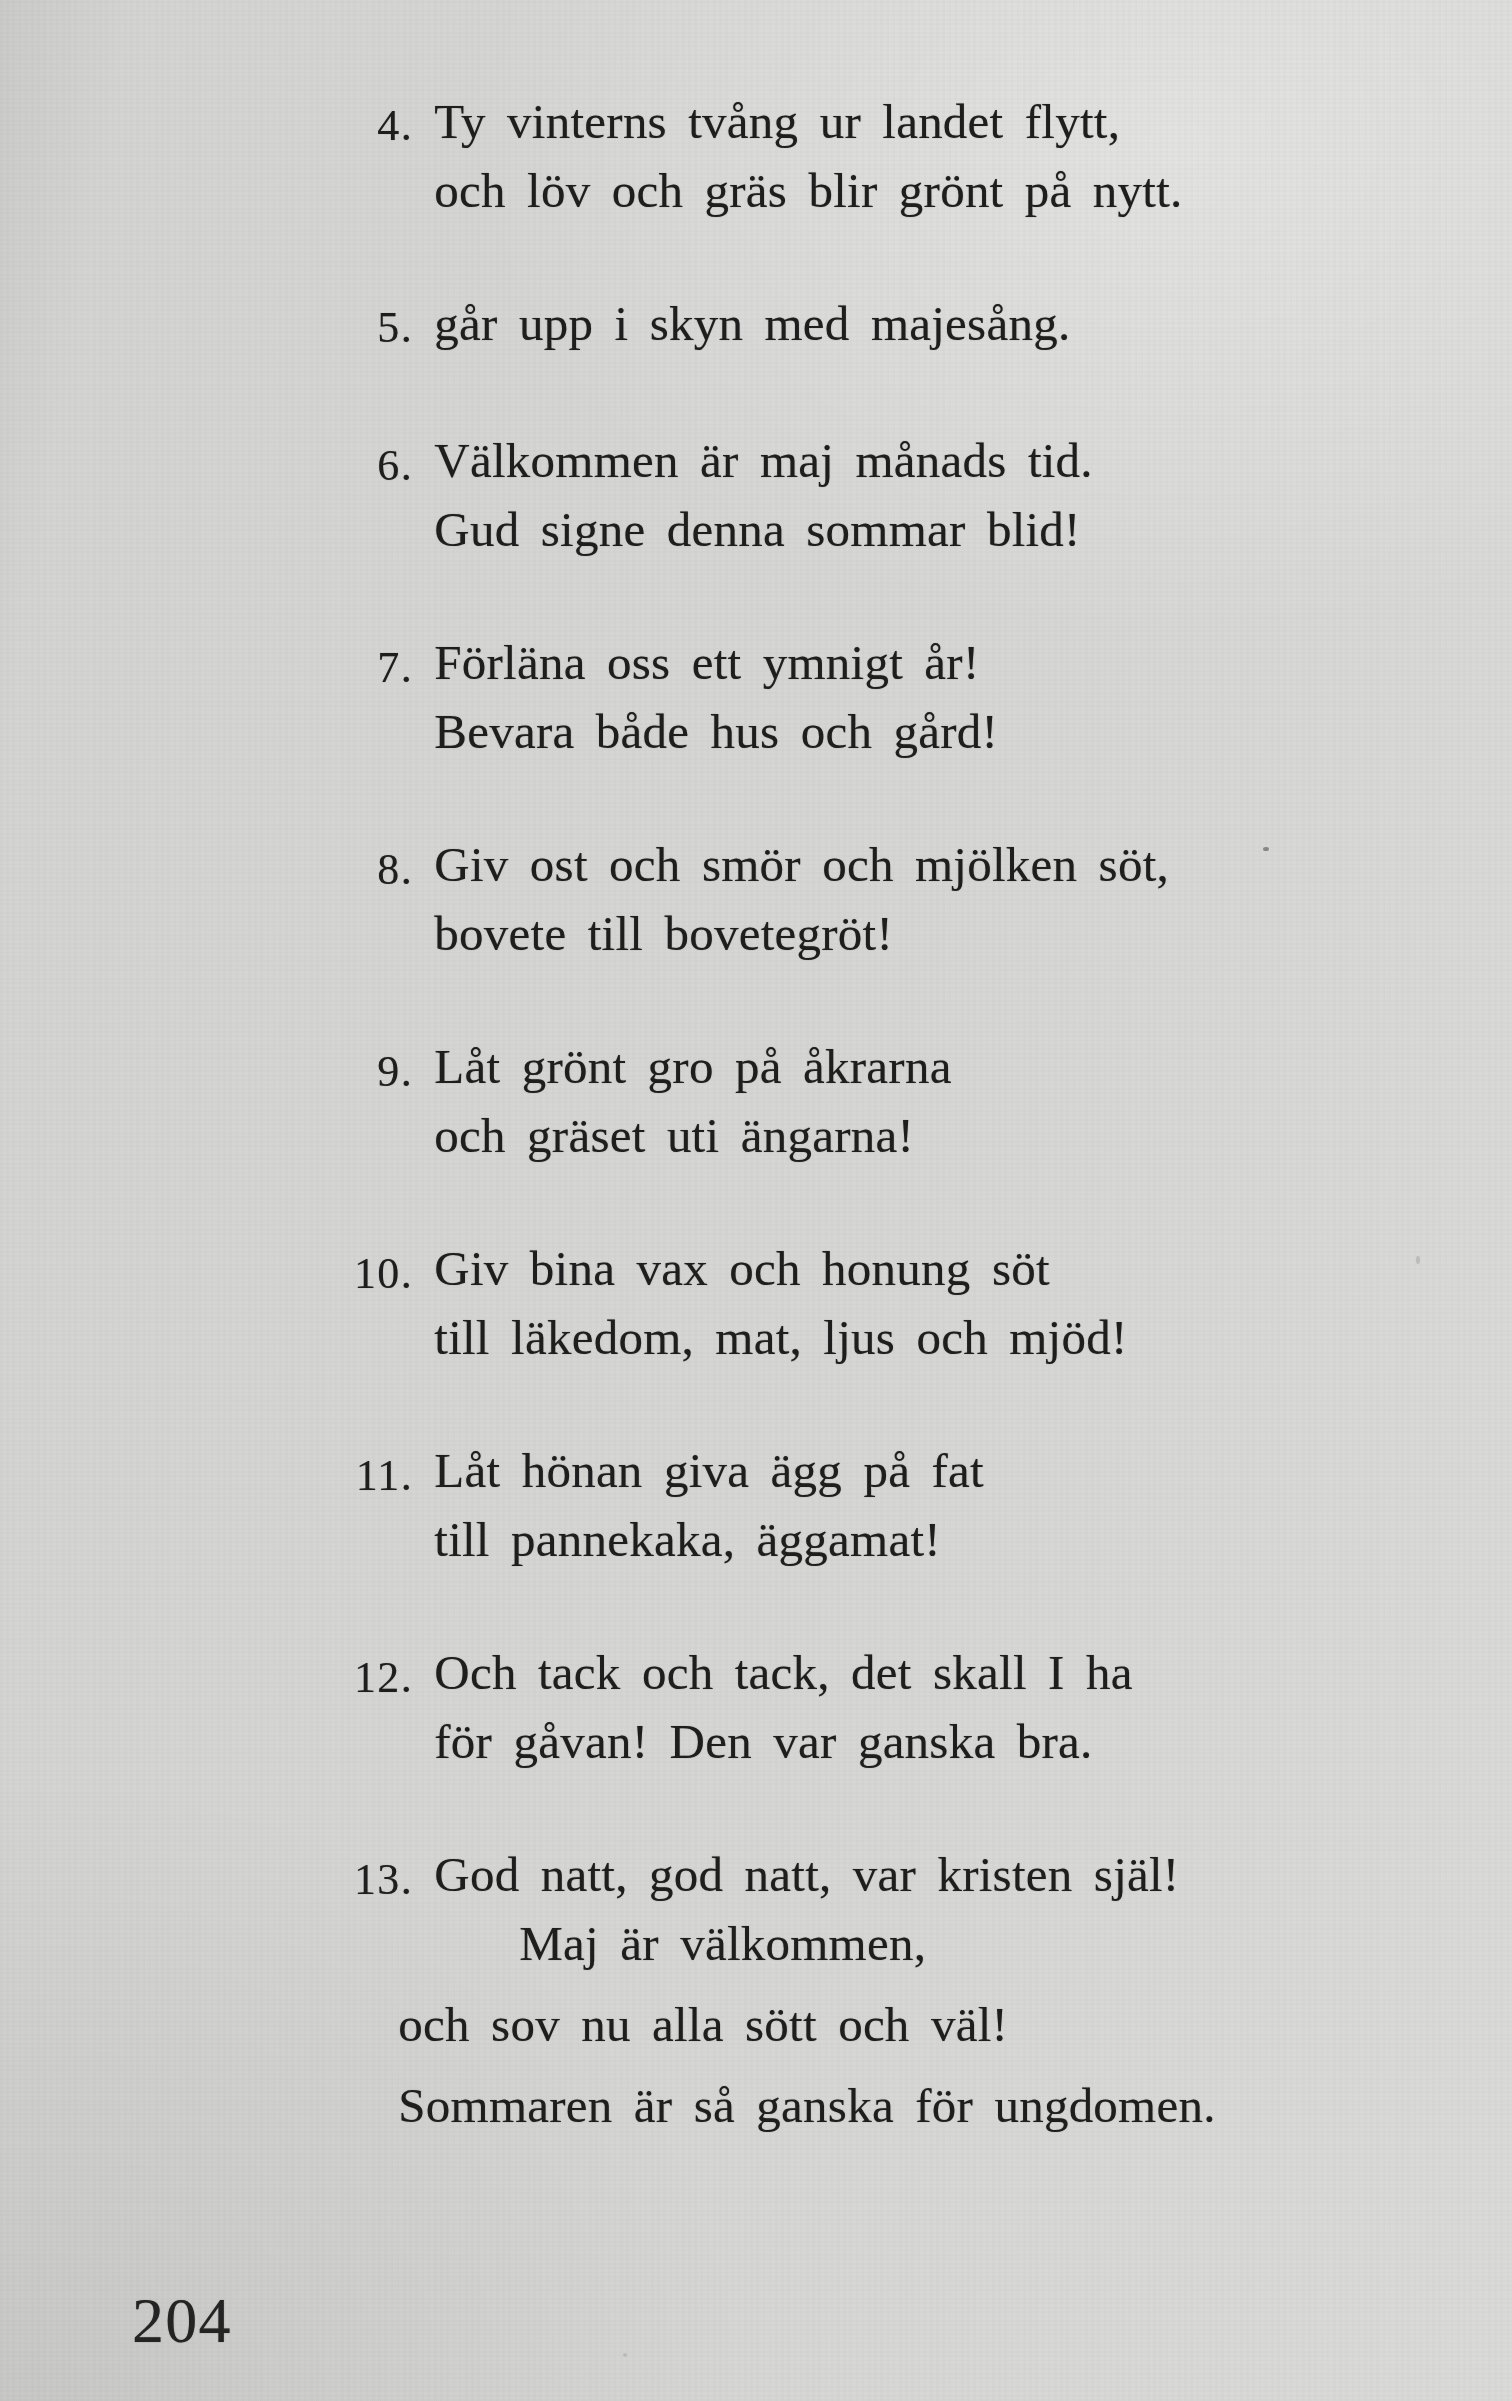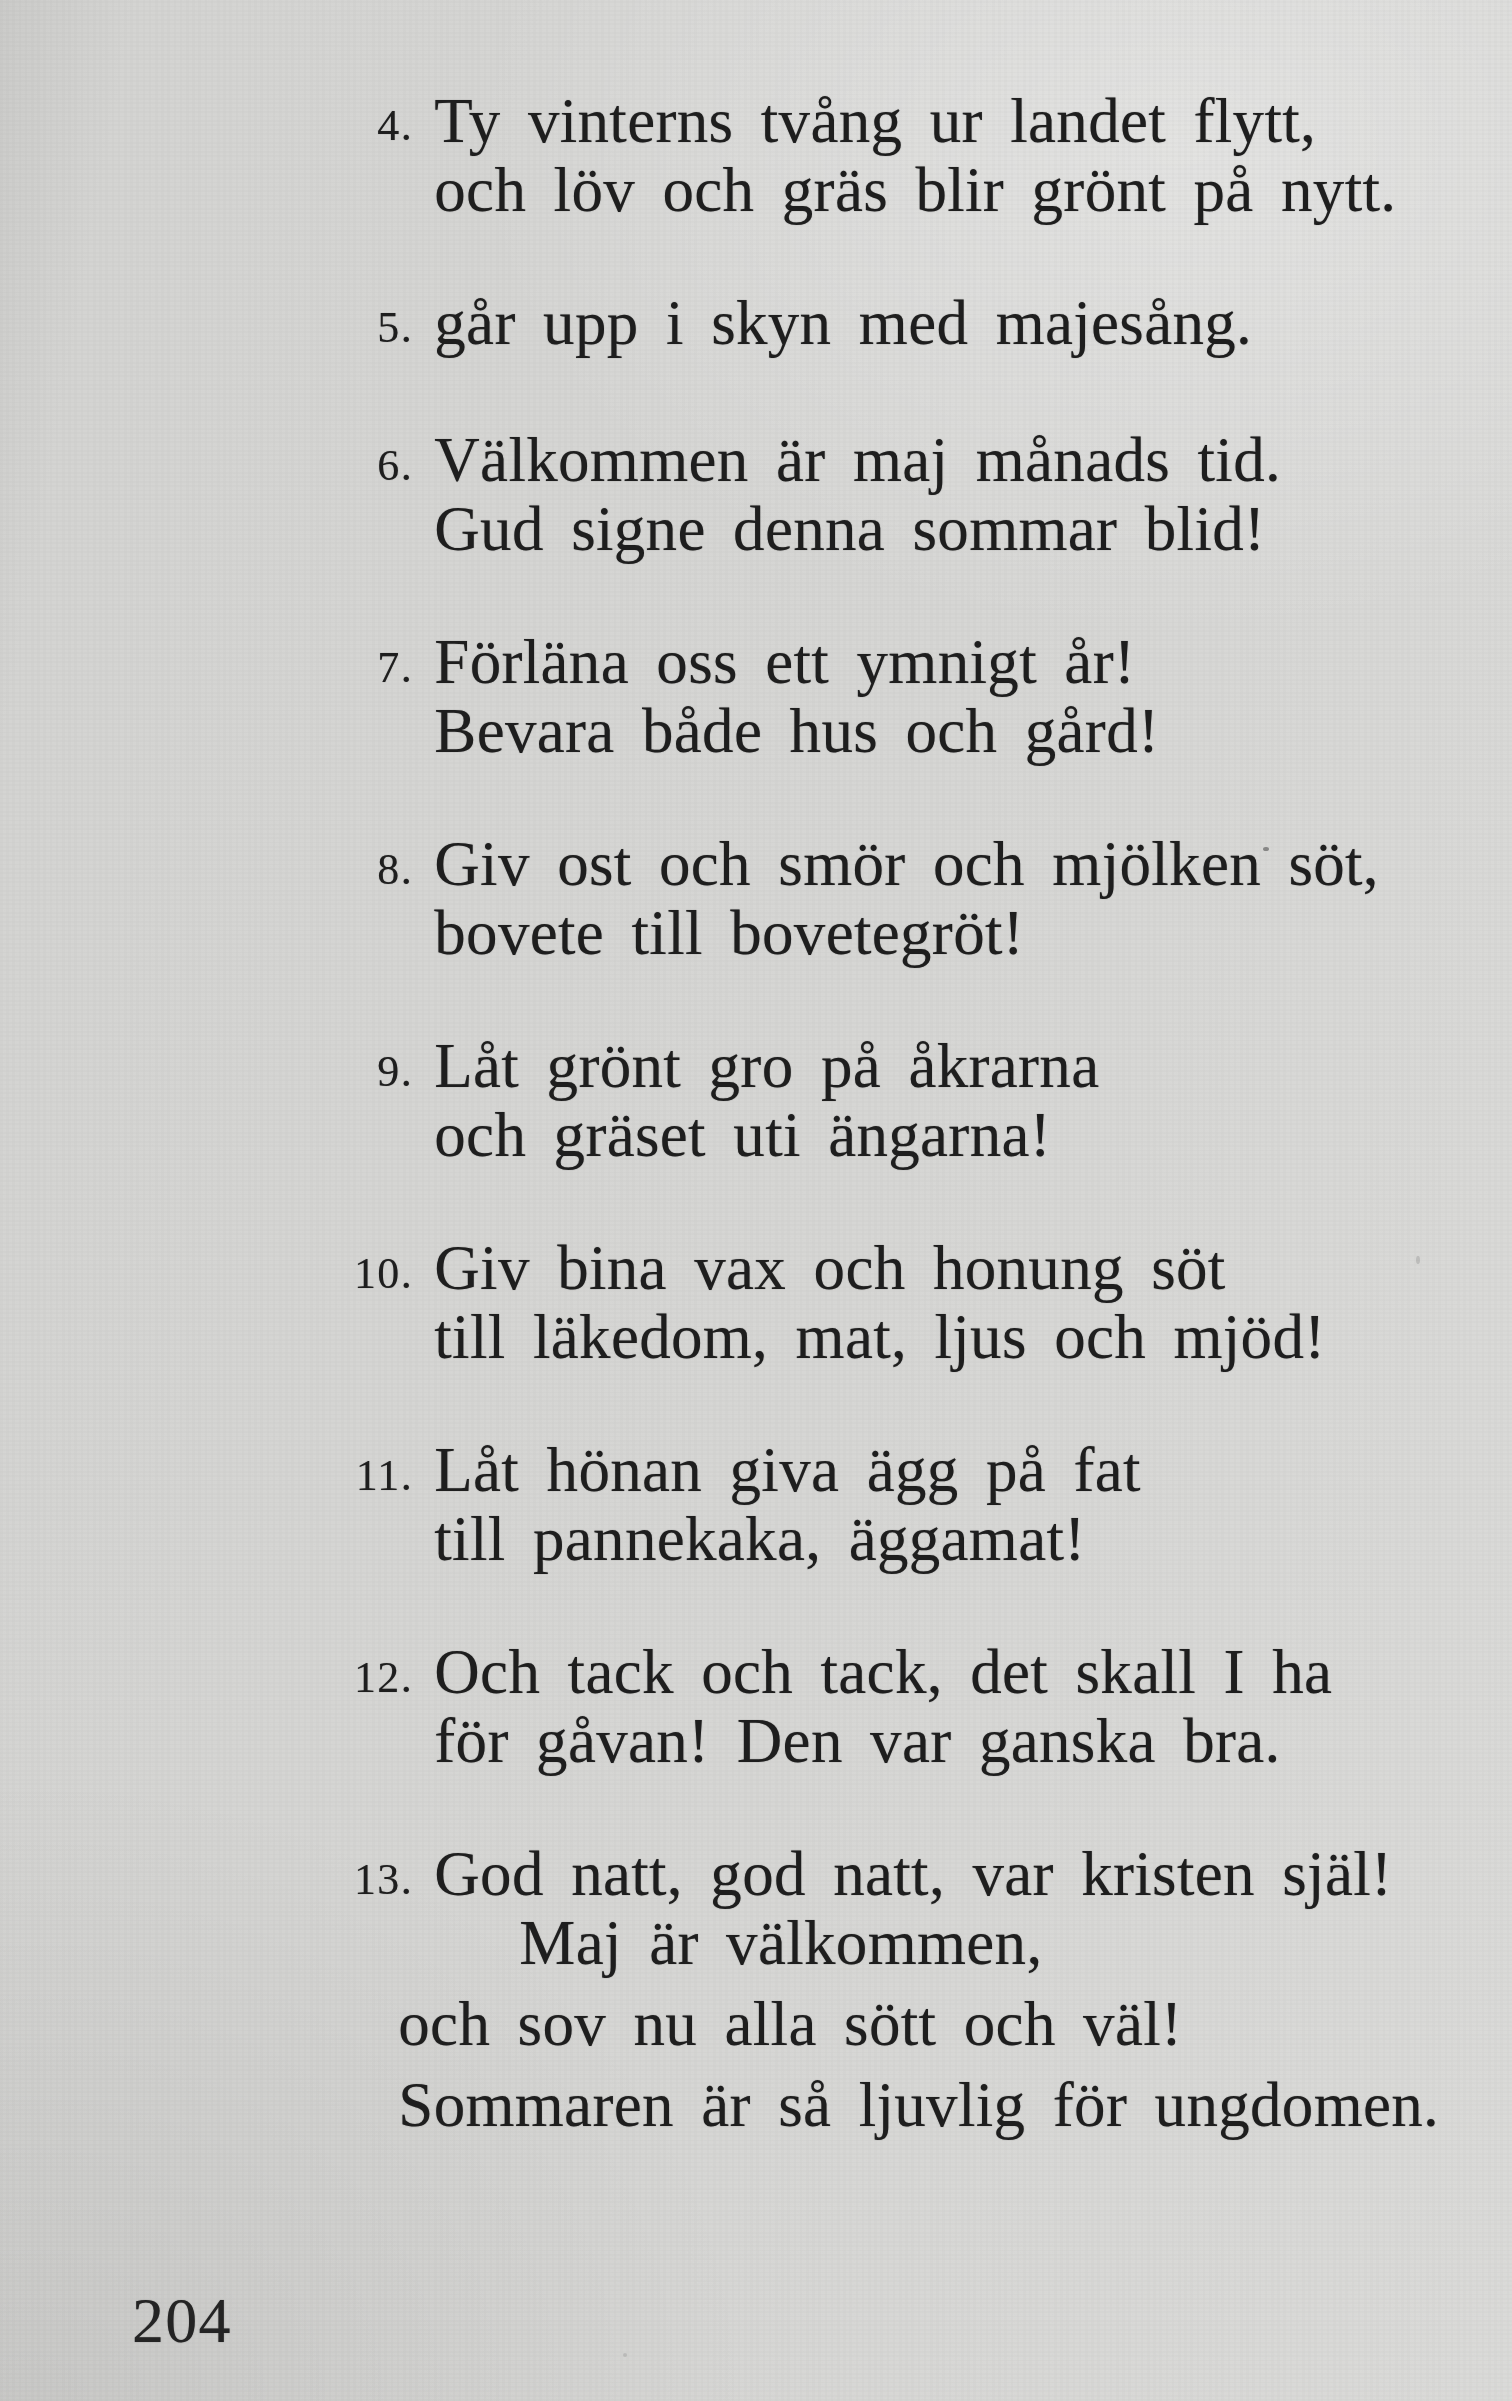--- a/index.html
+++ b/index.html
@@ -49,21 +49,21 @@
     font-size: 44px;
     line-height: 69px;
     letter-spacing: 0.03em;
     padding-top: 4.4px;
     text-shadow: 0 0 0.9px rgba(25,25,25,0.45);
   }
   .verse-lines {
     margin-left: 21.3px;
   }
   .verse-line {
-    font-size: 63px;
+    font-size: 49px;
     line-height: 69px;
     word-spacing: 0.18em;
     letter-spacing: 0.005em;
     white-space: nowrap;
     text-shadow: 0 0 1.1px rgba(25,25,25,0.45);
   }
   .verse-line.indent-deep { margin-left: 85px; }
   .verse-line.outdent { margin-left: -36px; margin-top: 12px; }
   .page-number {
     position: absolute;
@@ -159,21 +159,21 @@
           <div class="verse-line">för gåvan! Den var ganska bra.</div>
         </div>
     </div>
 
     <div class="verse">
       <div class="verse-num">13.</div>
       <div class="verse-lines">
           <div class="verse-line">God natt, god natt, var kristen själ!</div>
           <div class="verse-line indent-deep">Maj är välkommen,</div>
           <div class="verse-line outdent">och sov nu alla sött och väl!</div>
-          <div class="verse-line outdent">Sommaren är så ljuvlig för ungdomen.</div>
+          <div class="verse-line outdent">Sommaren är så ganska för ungdomen.</div>
         </div>
     </div>
   </div>
 
   <div class="page-number">204</div>
 
   <div class="speck speck-1"></div>
   <div class="speck speck-2"></div>
   <div class="speck speck-3"></div>
 </div>

